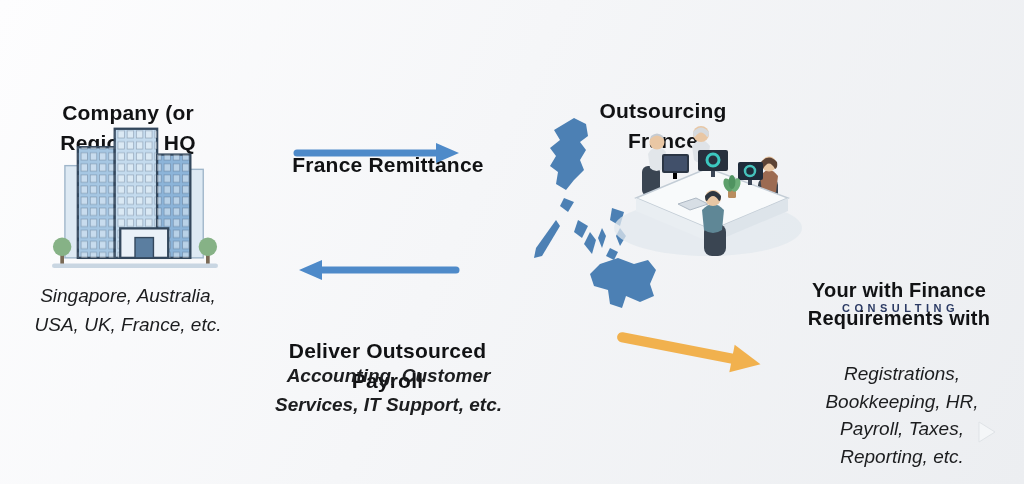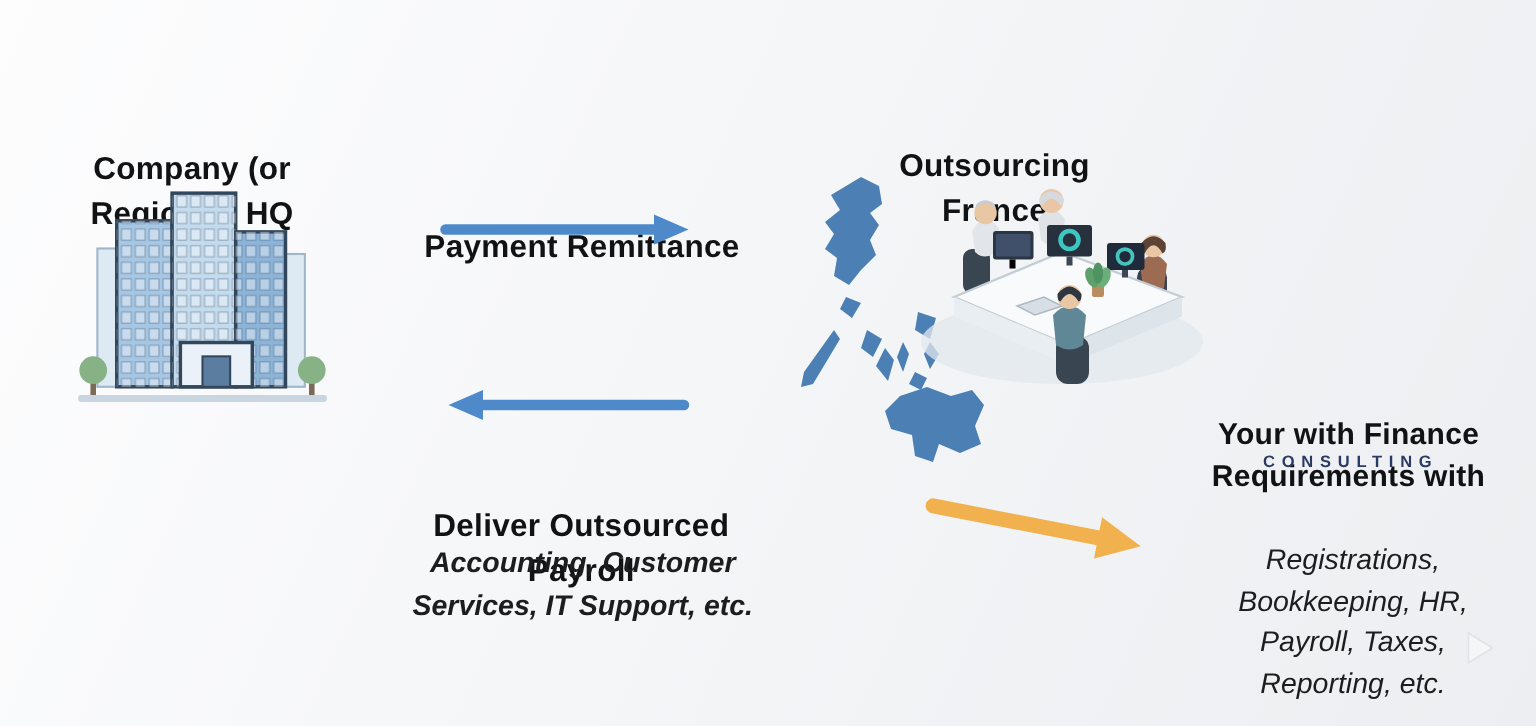--- a/index.html
+++ b/index.html
@@ -79,22 +79,23 @@
     <rect x="90" y="130" width="20" height="22" fill="#5b7ea0" stroke="#33475c" stroke-width="1.5"></rect>
 
     <rect x="9" y="144" width="4" height="16" fill="#7a6a55"></rect>
     <circle cx="11" cy="140" r="10" fill="#86b286"></circle>
     <rect x="167" y="144" width="4" height="16" fill="#7a6a55"></rect>
     <circle cx="169" cy="140" r="10" fill="#86b286"></circle>
 
     <rect x="0" y="158" width="180" height="5" rx="2.5" fill="#c9d6e2"></rect>
   </svg>
 
-
-  <div class="abs heading" style="left:268px; top:112px; width:240px;">Payment Remittance</div>
+  <div class="abs italic" style="left:33px; top:282px; width:190px;">Singapore, Australia, USA, UK, France, etc.</div>
+
+  <div class="abs heading" style="left:268px; top:112px; width:240px;">France Remittance</div>
 
   <svg class="abs" style="left:292px; top:140px;" width="170" height="26">
     <line x1="5" y1="13" x2="146" y2="13" stroke="#4e8ac9" stroke-width="7" stroke-linecap="round"></line>
     <polygon points="144,3 167,13 144,23" fill="#4e8ac9"></polygon>
   </svg>
 
   <svg class="abs" style="left:296px; top:257px;" width="165" height="26">
     <line x1="160" y1="13" x2="24" y2="13" stroke="#4e8ac9" stroke-width="7" stroke-linecap="round"></line>
     <polygon points="26,3 3,13 26,23" fill="#4e8ac9"></polygon>
   </svg>

